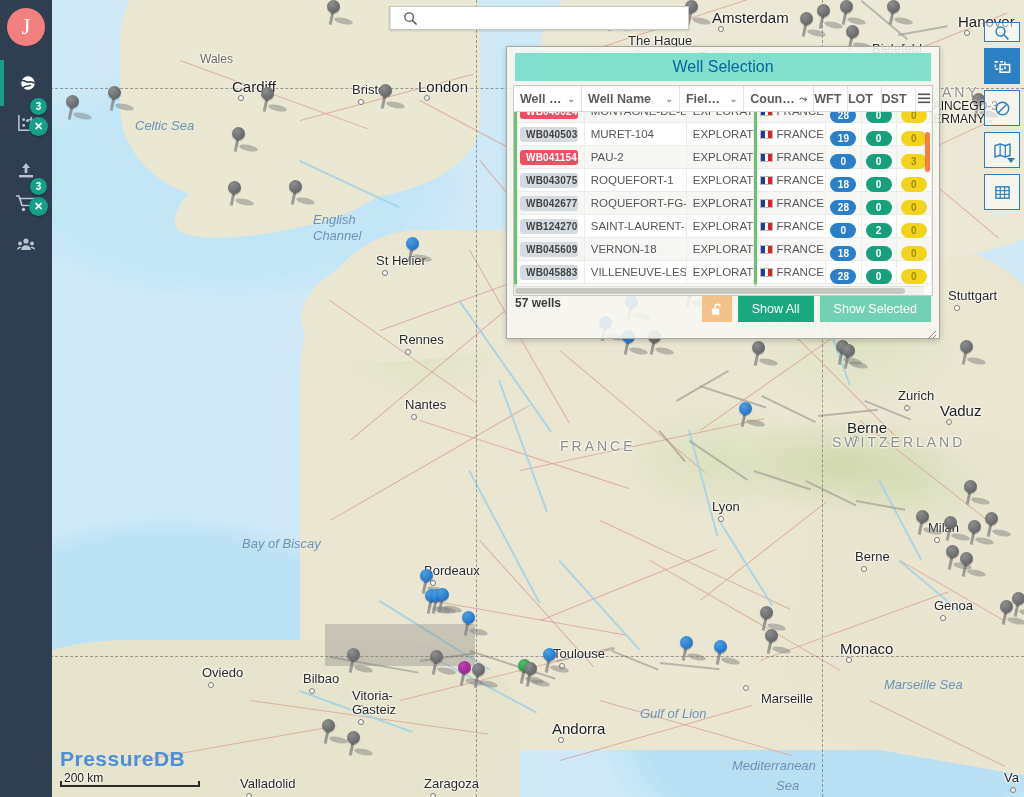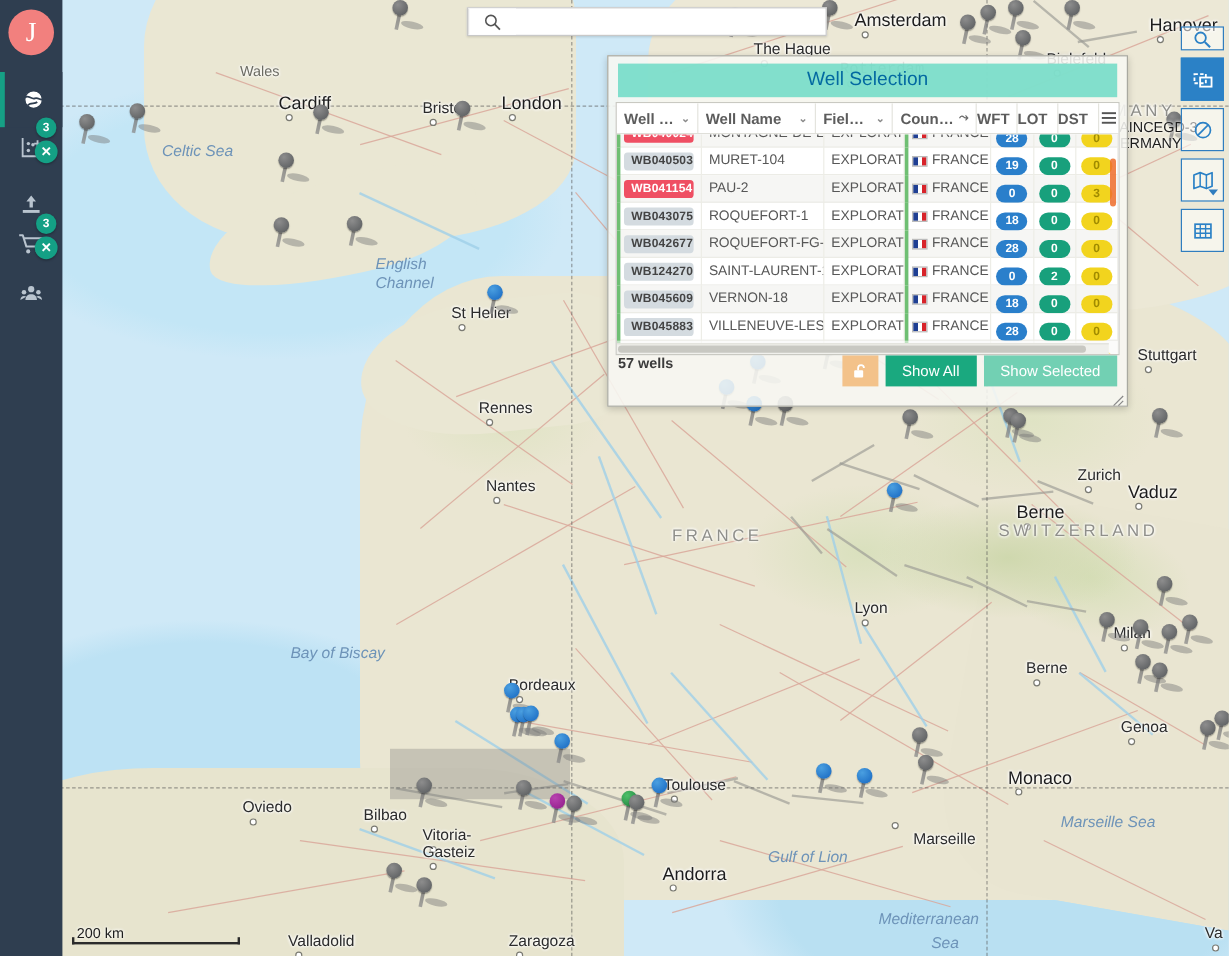--- a/index.html
+++ b/index.html
@@ -778,20 +778,21 @@
         </div>
       </div>
 
     <div id="map-pin-tooltip">
       <div>HAINCEGD-3</div>
       <div>GERMANY</div>
     </div>
   </div>
 
   <div id="branding">
+    <div id="pressuredb-word">PressureDB</div>
     <div id="scale-bar">
       <div id="scale-line"></div>
       <div id="scale-text">200 km</div>
     </div>
   </div>
 
   <div id="searchbar">
     <button id="search-btn">
       <svg width="15" height="15" viewBox="0 0 16 16">
         <circle cx="6.5" cy="6.5" r="4.6" fill="none" stroke="#555" stroke-width="1.4"></circle>

